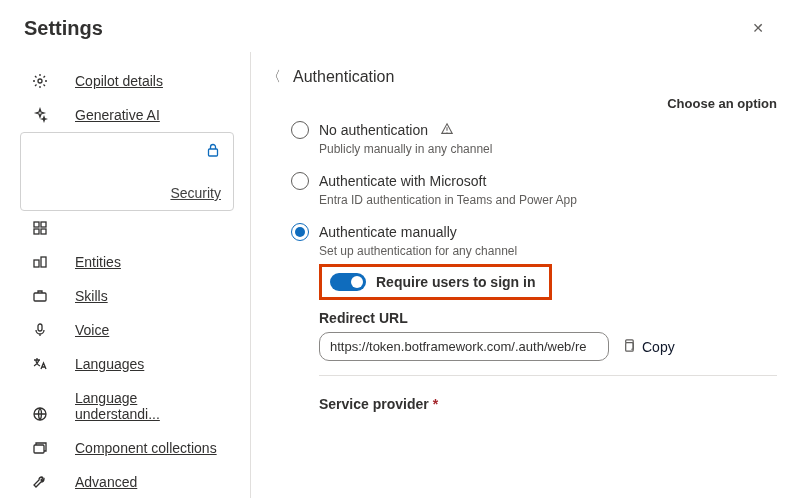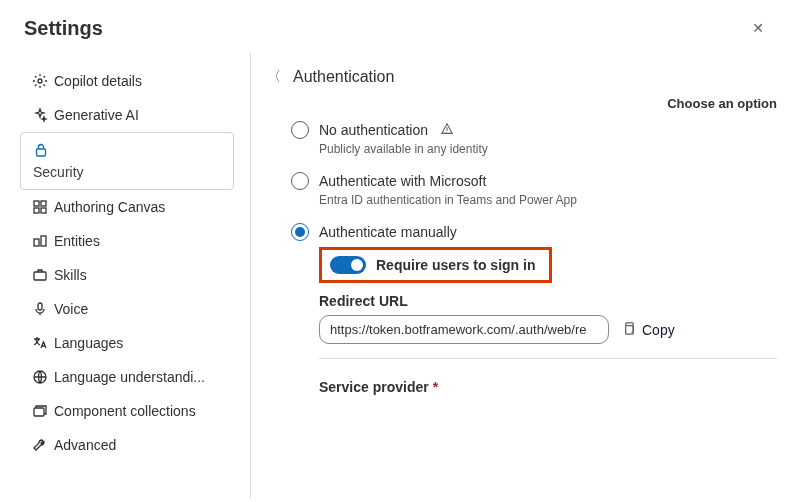--- a/index.html
+++ b/index.html
@@ -34,27 +34,28 @@
       display: flex;
       height: calc(100% - 56px);
     }
     .sidebar {
       width: 250px;
       padding: 12px 16px 0 20px;
       border-right: none;
     }
     .nav-item {
       display: flex;
-      align-items: flex-start;
-      gap: 6px;
+      align-items: flex-end;
+      gap: 27px;
       padding: 9px 12px;
       border-radius: 4px;
       cursor: pointer;
       color: #323130;
       font-size: 14px;
+      text-decoration: underline;
     }
     .nav-item.active {
       border: 1px solid #d1d1d1;
       color: #404040;
       flex-direction: column;
     }
     .nav-item .icon {
       width: 16px;
       height: 16px;
       display: flex;
@@ -239,21 +240,20 @@
     </div>
     <div class="nav-item">
       <span class="icon">
           <svg class="svg-icon" width="16" height="16" viewBox="0 0 16 16">
             <rect x="2" y="2" width="5" height="5"></rect>
             <rect x="9" y="2" width="5" height="5"></rect>
             <rect x="2" y="9" width="5" height="5"></rect>
             <rect x="9" y="9" width="5" height="5"></rect>
           </svg>
         </span>
-      <span>Authoring Canvas</span>
     </div>
     <div class="nav-item">
       <span class="icon">
           <svg class="svg-icon" width="16" height="16" viewBox="0 0 16 16">
             <rect x="2" y="6" width="5" height="7"></rect>
             <rect x="9" y="3" width="5" height="10"></rect>
           </svg>
         </span>
       <span>Entities</span>
     </div>
@@ -326,36 +326,37 @@
           <div class="radio-row">
             <span class="radio"></span>
             <span class="radio-label">No authentication</span>
             <span class="warn-icon">
               <svg width="14" height="14" viewBox="0 0 16 16" stroke="#605e5c" fill="none" stroke-width="1.2">
                   <path d="M8 2l6 11H2z"></path>
                   <path d="M8 6v4M8 12v.5"></path>
                 </svg>
             </span>
           </div>
-          <div class="radio-sub">Publicly available in any identity</div>
+          <div class="radio-sub">Publicly manually in any channel</div>
         </div>
 
         <div class="radio-opt">
           <div class="radio-row">
             <span class="radio"></span>
             <span class="radio-label">Authenticate with Microsoft</span>
           </div>
           <div class="radio-sub">Entra ID authentication in Teams and Power App</div>
         </div>
 
         <div class="radio-opt">
           <div class="radio-row">
             <span class="radio selected"></span>
             <span class="radio-label">Authenticate manually</span>
           </div>
+          <div class="radio-sub">Set up authentication for any channel</div>
 
           <div class="highlight-box">
             <span class="toggle"></span>
             <span class="toggle-label">Require users to sign in</span>
           </div>
 
           <div class="field-label">Redirect URL</div>
           <div class="url-row">
             <input class="url-input" type="text" readonly="" value="https://token.botframework.com/.auth/web/re" style="">
             <button class="copy-btn">

